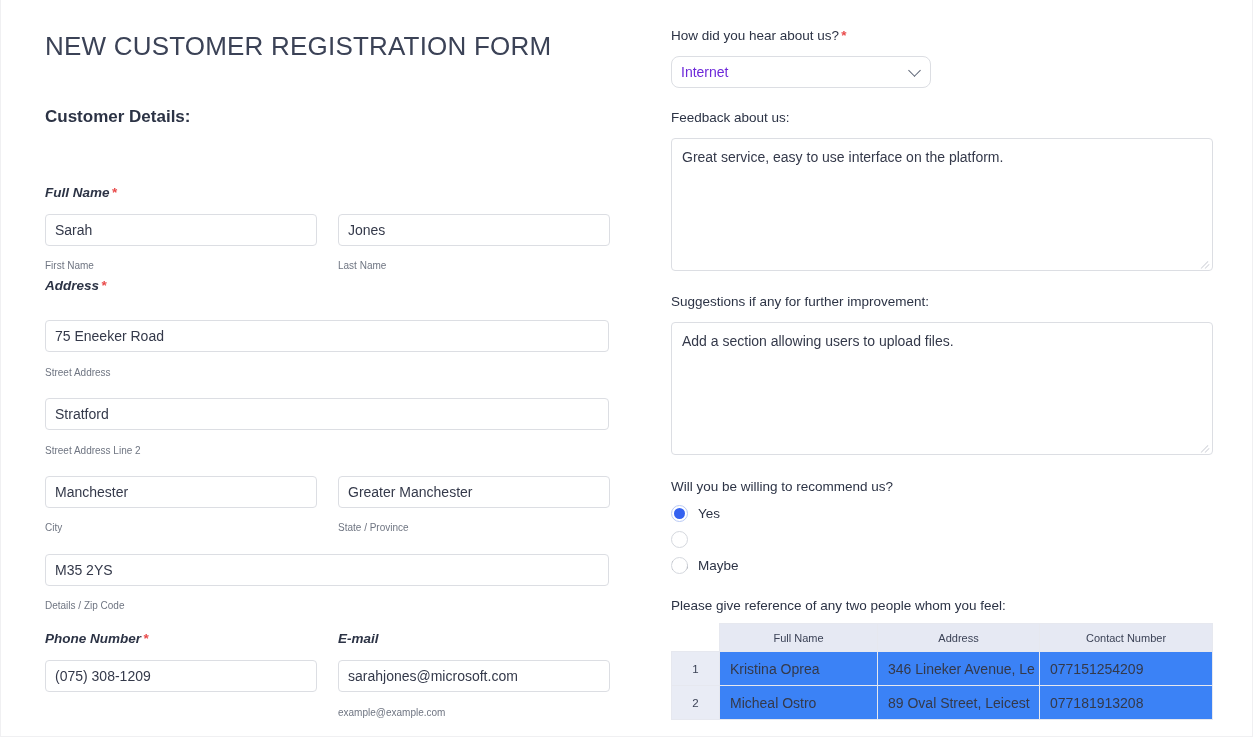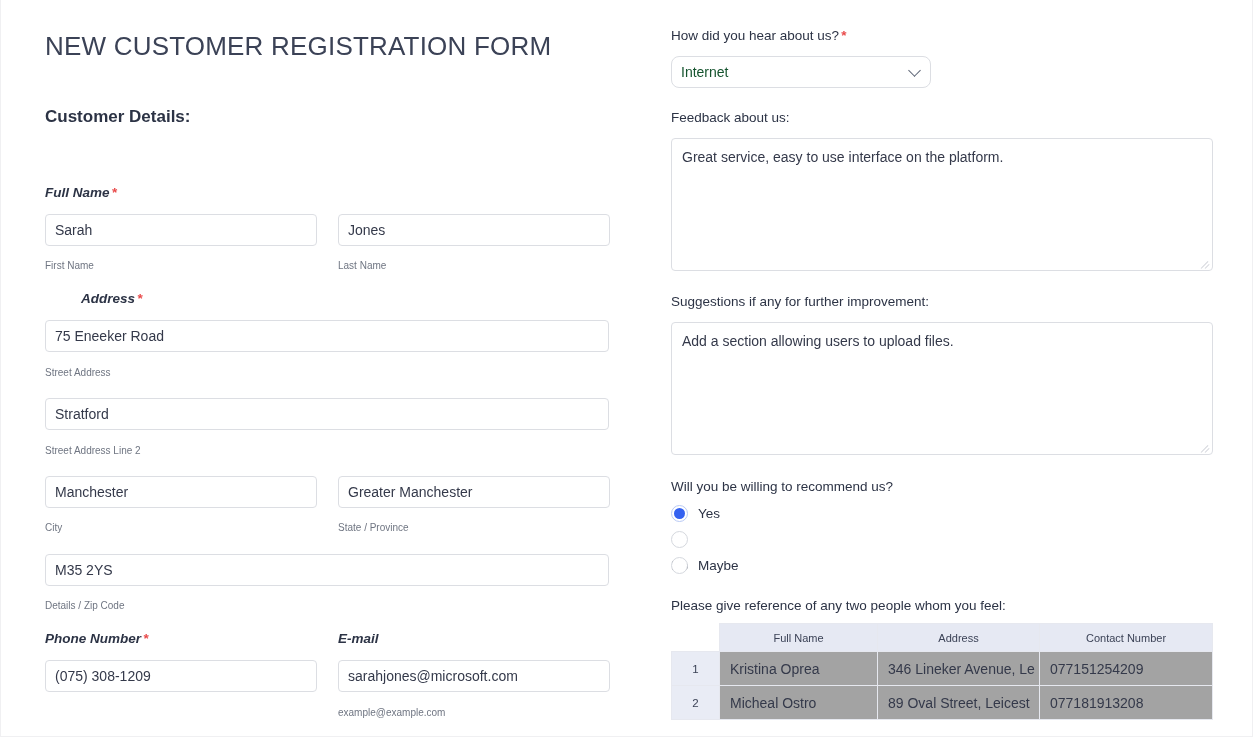--- a/index.html
+++ b/index.html
@@ -69,21 +69,21 @@
     display: block;
   }
 
   
   .p-fullname-label { position: absolute; left: 44px; top: 185px; }
   .p-fn-input  { position: absolute; left: 44px;  top: 214px; width: 272px; }
   .p-ln-input  { position: absolute; left: 337px; top: 214px; width: 272px; }
   .p-fn-sub    { position: absolute; left: 44px;  top: 256px; }
   .p-ln-sub    { position: absolute; left: 337px; top: 256px; }
 
-  .p-addr-label { position: absolute; left: 44px; top: 291px; margin-left: 36px; }
+  .p-addr-label { position: absolute; left: 44px; top: 278px; }
   .p-addr1 { position: absolute; left: 44px; top: 320px; width: 564px; }
   .p-addr1-sub { position: absolute; left: 44px; top: 363px; }
   .p-addr2 { position: absolute; left: 44px; top: 398px; width: 564px; }
   .p-addr2-sub { position: absolute; left: 44px; top: 441px; }
   .p-city { position: absolute; left: 44px; top: 476px; width: 272px; }
   .p-state { position: absolute; left: 337px; top: 476px; width: 272px; }
   .p-city-sub { position: absolute; left: 44px; top: 518px; }
   .p-state-sub { position: absolute; left: 337px; top: 518px; }
   .p-zip { position: absolute; left: 44px; top: 554px; width: 564px; }
   .p-zip-sub { position: absolute; left: 44px; top: 596px; }
@@ -113,21 +113,21 @@
   .select-box {
     width: 100%;
     height: 100%;
     border: 1px solid #dcdee3;
     border-radius: 8px;
     background: #fff;
     display: flex;
     align-items: center;
     padding: 12px 9px;
     font-size: 14px;
-    color: #14532d;
+    color: #6d28d9;
     position: relative;
     cursor: pointer;
   }
   .chev {
     position: absolute;
     right: 11px;
     top: 50%;
     width: 9px;
     height: 9px;
     margin-top: -6px;
@@ -236,21 +236,21 @@
   }
   .ref-table td.rownum {
     background: #e9ecf5;
     width: 48px;
     text-align: center;
     font-size: 11.5px;
     color: #3b4256;
     height: 34px;
   }
   .ref-table td.cellv {
-    background: #a3a3a3;
+    background: #3b82f6;
     font-size: 14px;
     color: #34394a;
     padding: 0 10px;
     height: 34px;
     white-space: nowrap;
     overflow: hidden;
   }
   .col-name { width: 158px; }
   .col-addr { width: 162px; }
   .col-phone { width: 173px; }

